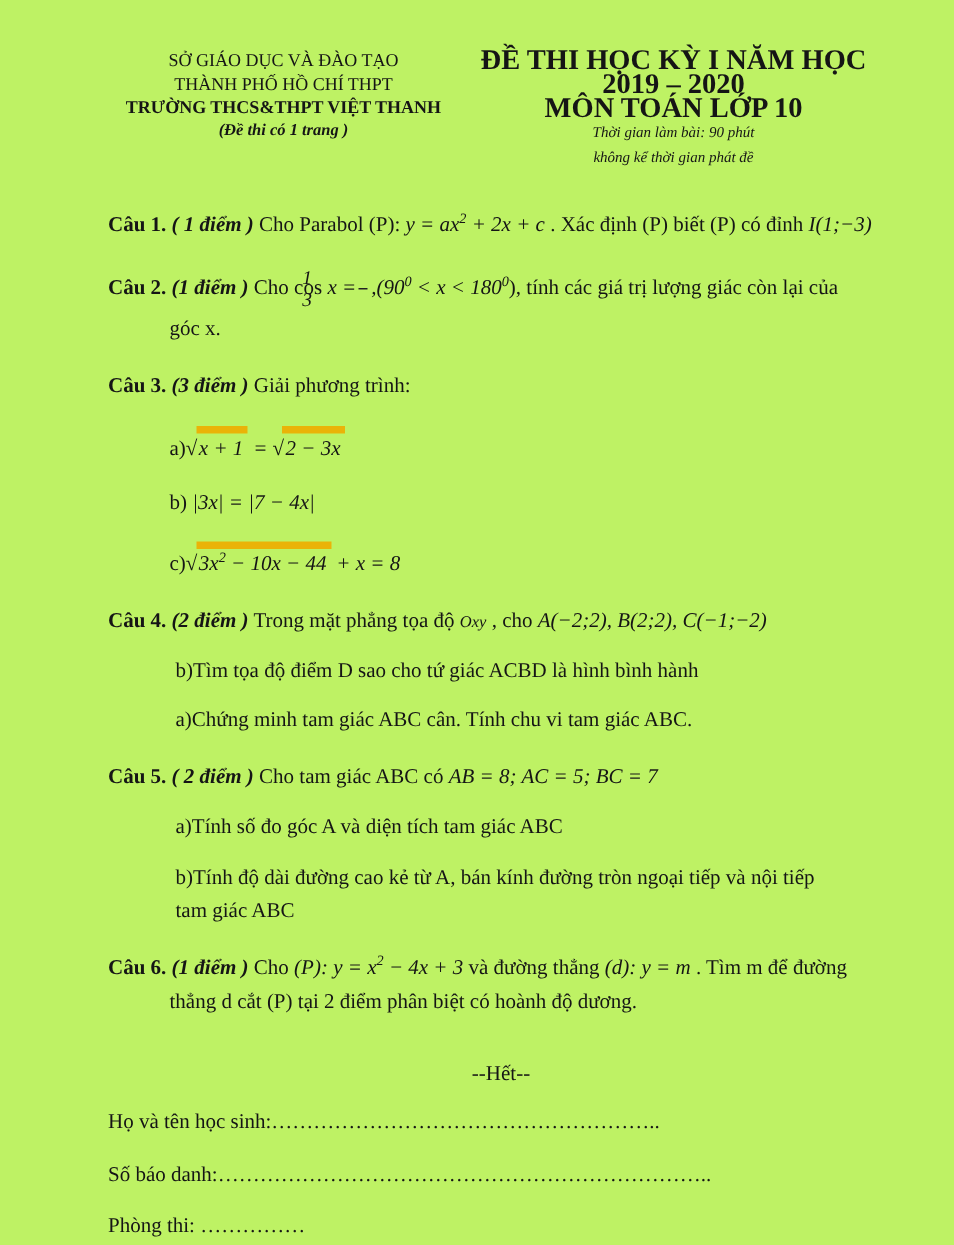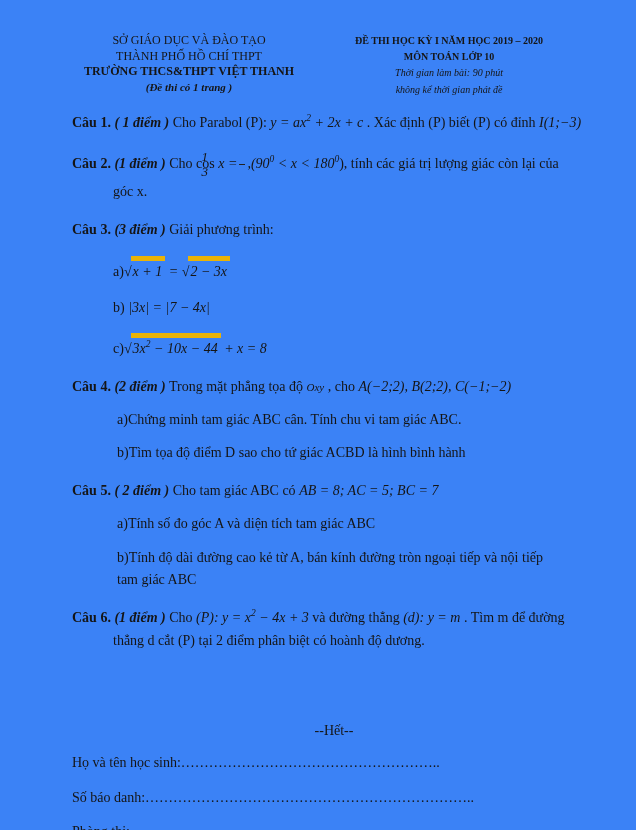--- a/index.html
+++ b/index.html
@@ -1,52 +1,52 @@
 <!DOCTYPE html>
 <html><head>
 <meta charset="utf-8">
 <style>
   html,body{margin:0;padding:0;background:#ffffff;}
   .page{
-    width:636px;height:830px;background:#3b82f6;box-sizing:border-box;
+    width:636px;height:830px;background:#bef264;box-sizing:border-box;
     padding:33px 40px 0 72px;
     font-family:"Liberation Serif",serif;font-size:14px;color:#151515;
     position:relative;overflow:hidden;
   }
   
   .hdr{display:flex;align-items:flex-start;}
   .hdr-left{width:234px;text-align:center;font-size:12px;line-height:15.5px;}
   .hl-plain{font-weight:normal;}
   .hl-bold{font-weight:bold;}
   .hl-bi{font-weight:bold;font-style:italic;font-size:11px;}
   .hdr-right{width:278px;margin-left:4px;text-align:center;line-height:16px;}
-  .hr-title{font-weight:bold;font-size:10px;}
+  .hr-title{font-weight:bold;font-size:19px;}
   .hr-italic{font-style:italic;font-size:10px;line-height:16.5px;}
   
   .question{margin:17px 0 0 0;padding-left:41px;text-indent:-41px;line-height:1.5;}
-  .q1{margin-top:14px;}
+  .q1{margin-top:26px;}
   .cont-line{margin:2px 0 0 41px;line-height:1.5;}
   .sub{margin:13px 0 0 45px;line-height:1.45;}
   .sub-wrap2{margin:2px 0 0 45px;line-height:1.45;}
   .eq{margin:16px 0 0 41px;line-height:1.4;}
   .qlab{font-weight:bold;}
   .qpts{font-weight:bold;font-style:italic;}
   .math{font-style:italic;}
   sup{font-size:9.5px;font-style:italic;line-height:0;}
   .oxy{font-style:italic;font-size:11px;}
   
   .sqrt{white-space:nowrap;display:inline-block;text-indent:0;}
   .rsym{font-style:normal;display:inline-block;margin-right:-1px;}
   .rad{display:inline-block;border-top:5px solid #eab308;padding:1px 3px 0 2px;font-style:italic;}
   
   .frac{display:inline-flex;flex-direction:column;align-items:center;vertical-align:middle;
         line-height:1.08;margin:0 2px;font-size:13px;font-style:italic;}
   .fnum{border-bottom:1px solid #222;padding:0 3px;}
   
-  .het{text-align:center;margin-top:72px;}
+  .het{text-align:center;margin-top:30px;}
   .fline{margin:14px 0 0 0;line-height:1.45;}
 </style>
 </head>
 <body>
 
 <div class="page">
 
   <div class="hdr">
     <div class="hdr-left">
       <div class="hl-plain">SỞ GIÁO DỤC VÀ ĐÀO TẠO</div>
@@ -102,22 +102,22 @@
   </div>
 
   <div class="question">
     <span class="qlab">Câu 4.</span>
     <span class="qpts">(2 điểm )</span>
     <span>Trong mặt phẳng tọa độ</span>
     <span class="oxy">Oxy</span>
     <span>, cho</span>
     <span class="math">A(−2;2), B(2;2), C(−1;−2)</span>
   </div>
+  <div class="sub">b)Tìm tọa độ điểm D sao cho tứ giác ACBD là hình bình hành</div>
   <div class="sub">a)Chứng minh tam giác ABC cân. Tính chu vi tam giác ABC.</div>
-  <div class="sub">b)Tìm tọa độ điểm D sao cho tứ giác ACBD là hình bình hành</div>
 
   <div class="question">
     <span class="qlab">Câu 5.</span>
     <span class="qpts">( 2 điểm )</span>
     <span>Cho tam giác ABC có</span>
     <span class="math">AB = 8; AC = 5; BC = 7</span>
   </div>
   <div class="sub">a)Tính số đo góc A và diện tích tam giác ABC</div>
   <div class="sub">b)Tính độ dài đường cao kẻ từ A, bán kính đường tròn ngoại tiếp và nội tiếp</div>
   <div class="sub-wrap2">tam giác ABC</div>

